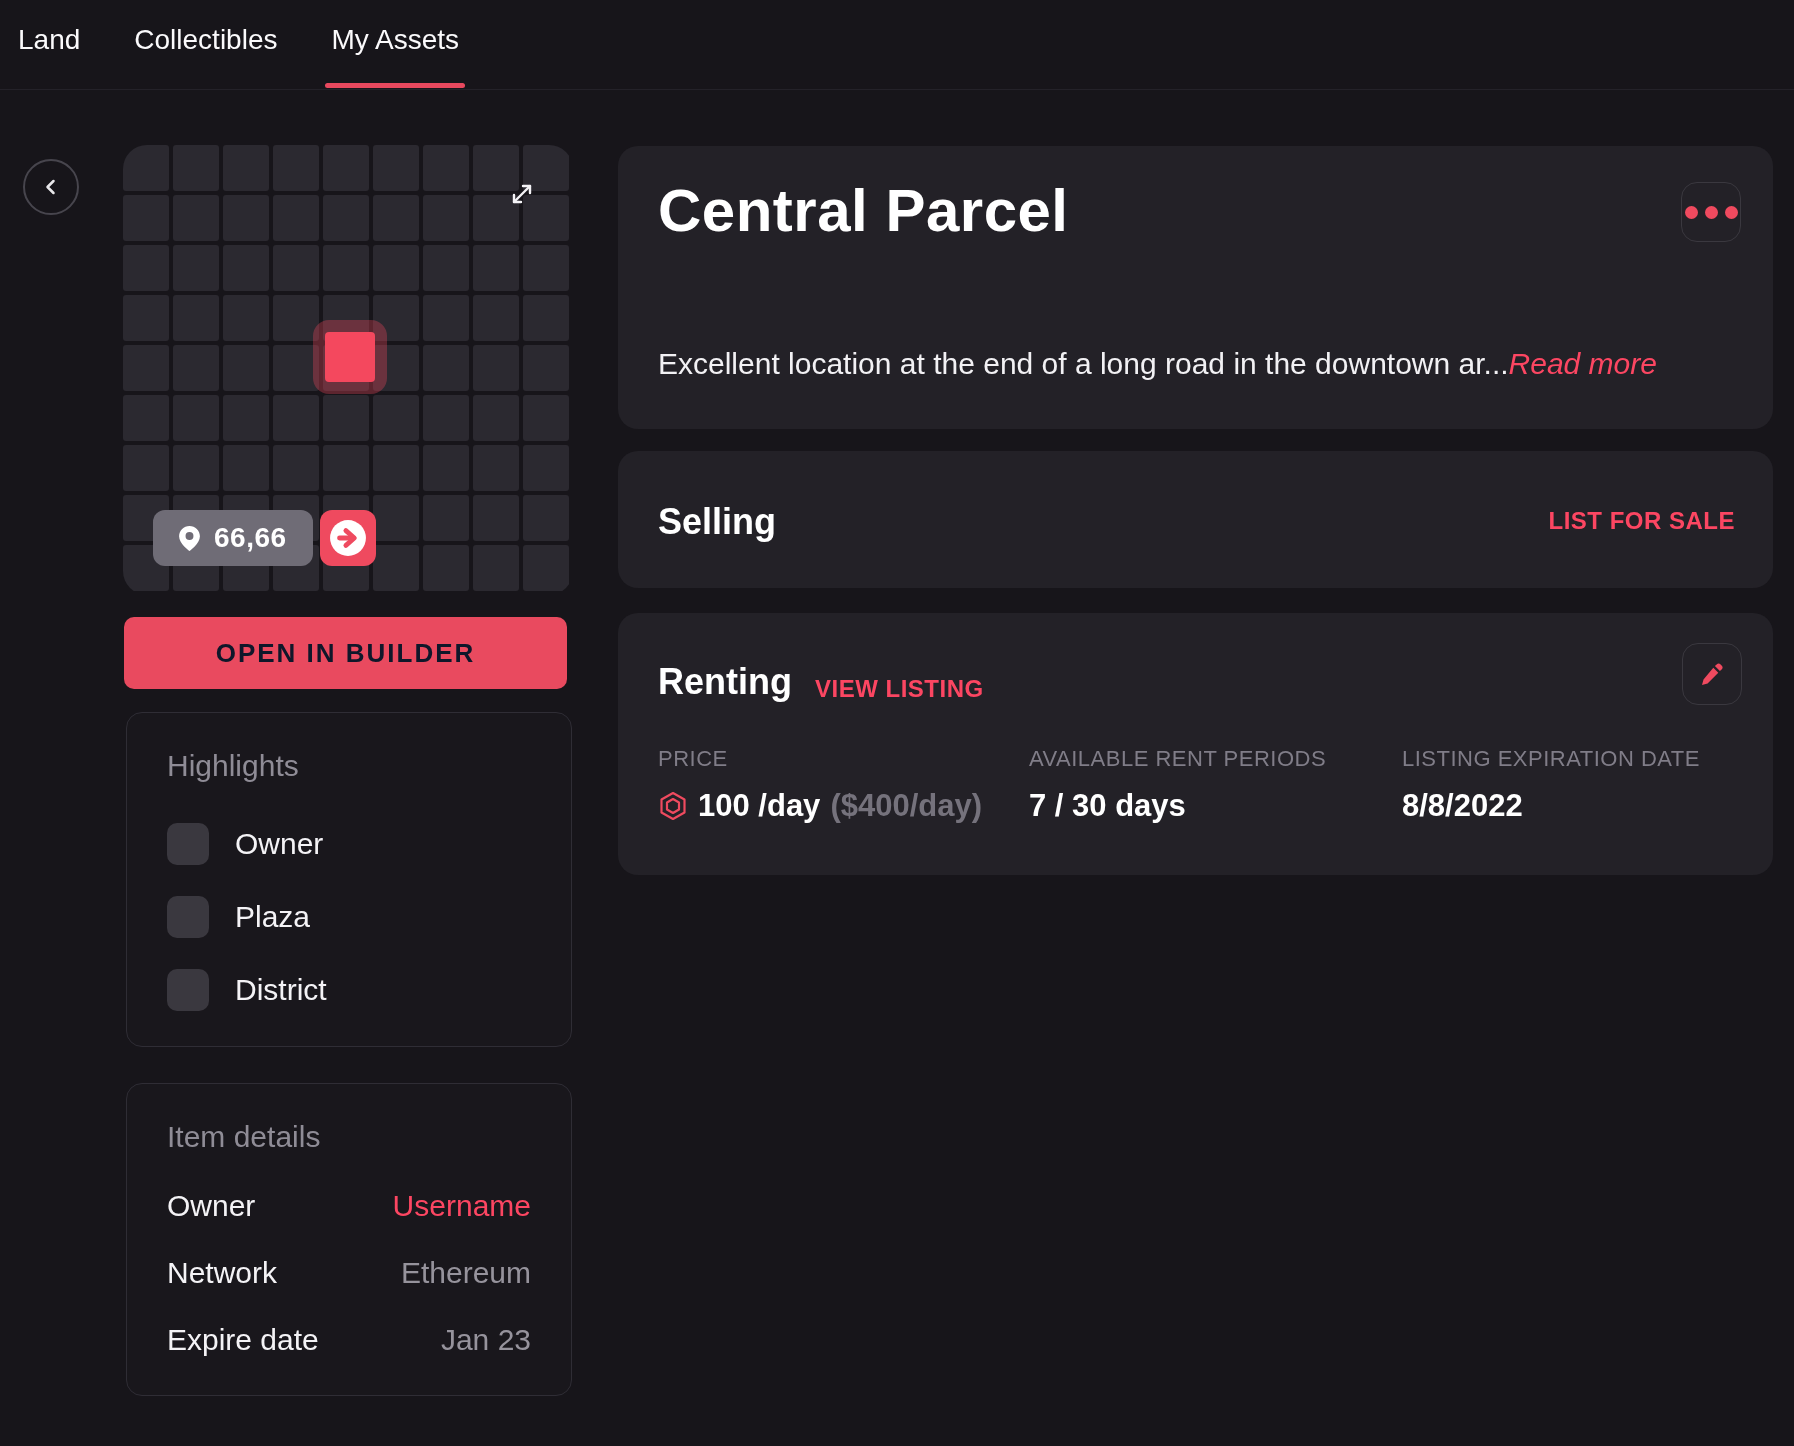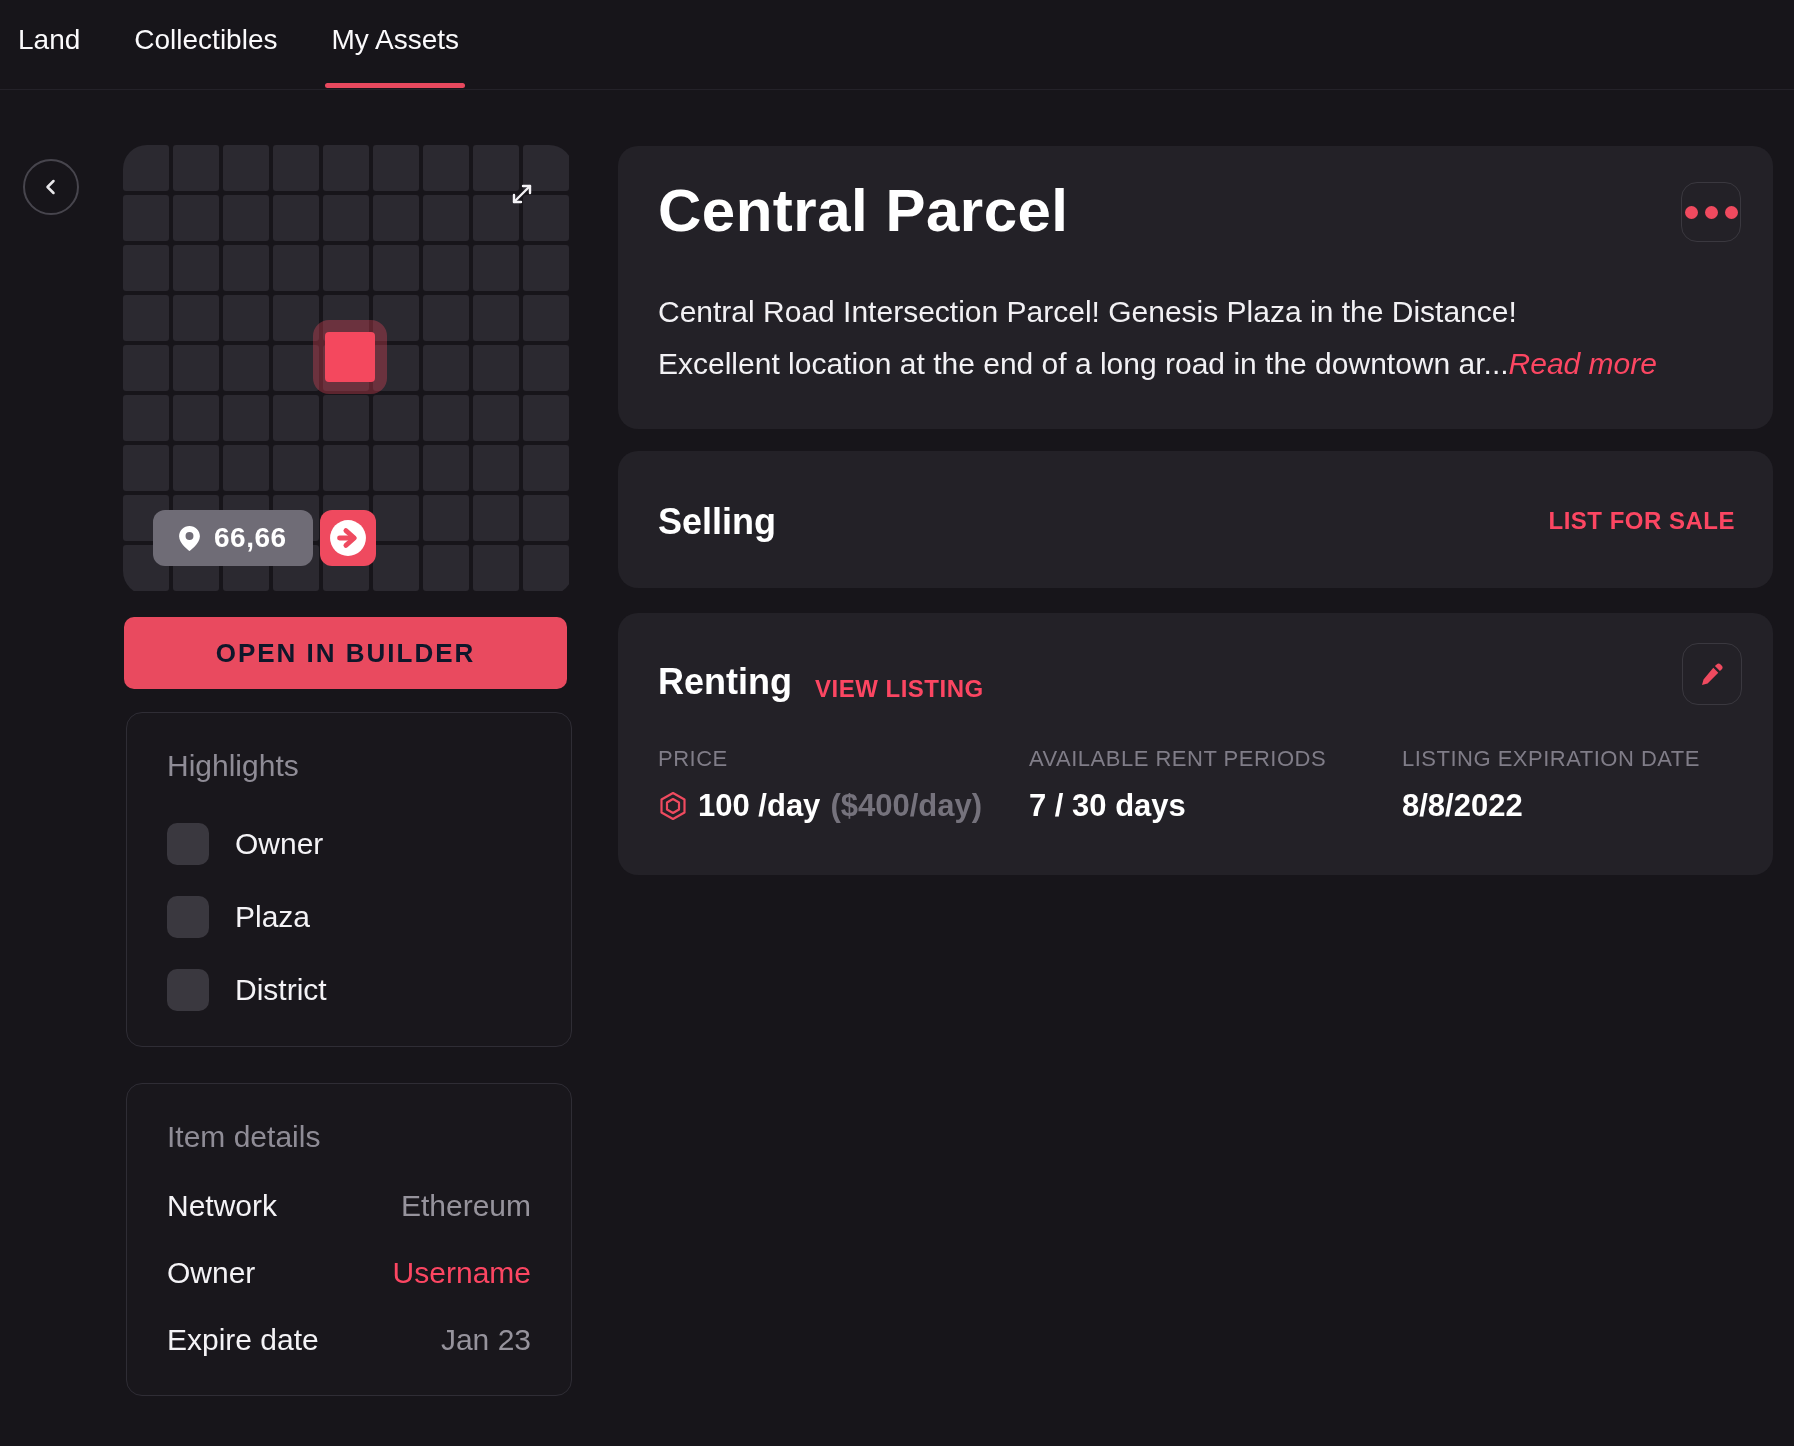--- a/index.html
+++ b/index.html
@@ -238,43 +238,43 @@
       <span class="checkbox"></span>
       <span class="hl-label">District</span>
     </div>
   </div>
 </section>
 
 <section class="side-card id-card">
   <div class="card-title">Item details</div>
   <div class="id-rows">
     <div class="id-row">
+      <span class="id-label">Owner</span>
+      <span class="id-value accent">Username</span>
+    </div>
+    <div class="id-row">
       <span class="id-label">Network</span>
       <span class="id-value">Ethereum</span>
-    </div>
-    <div class="id-row">
-      <span class="id-label">Owner</span>
-      <span class="id-value accent">Username</span>
     </div>
     <div class="id-row">
       <span class="id-label">Expire date</span>
       <span class="id-value">Jan 23</span>
     </div>
   </div>
 </section>
 
 <section class="rcard title-card">
   <h1 class="parcel-title">Central Parcel</h1>
   <button class="dots-btn">
     <i></i>
       <i></i>
       <i></i>
   </button>
   <div class="desc">
-    <span>Central Road Intersection Parcel! Genesis Plaza in the Distance!</span><br>
+    <br>
     <span>Excellent location at the end of a long road in the downtown ar...</span><span class="readmore">Read more</span>
   </div>
 </section>
 
 <section class="rcard selling-card">
   <div class="section-title">Selling</div>
   <div class="pink-action">LIST FOR SALE</div>
 </section>
 
 <section class="rcard renting-card">

